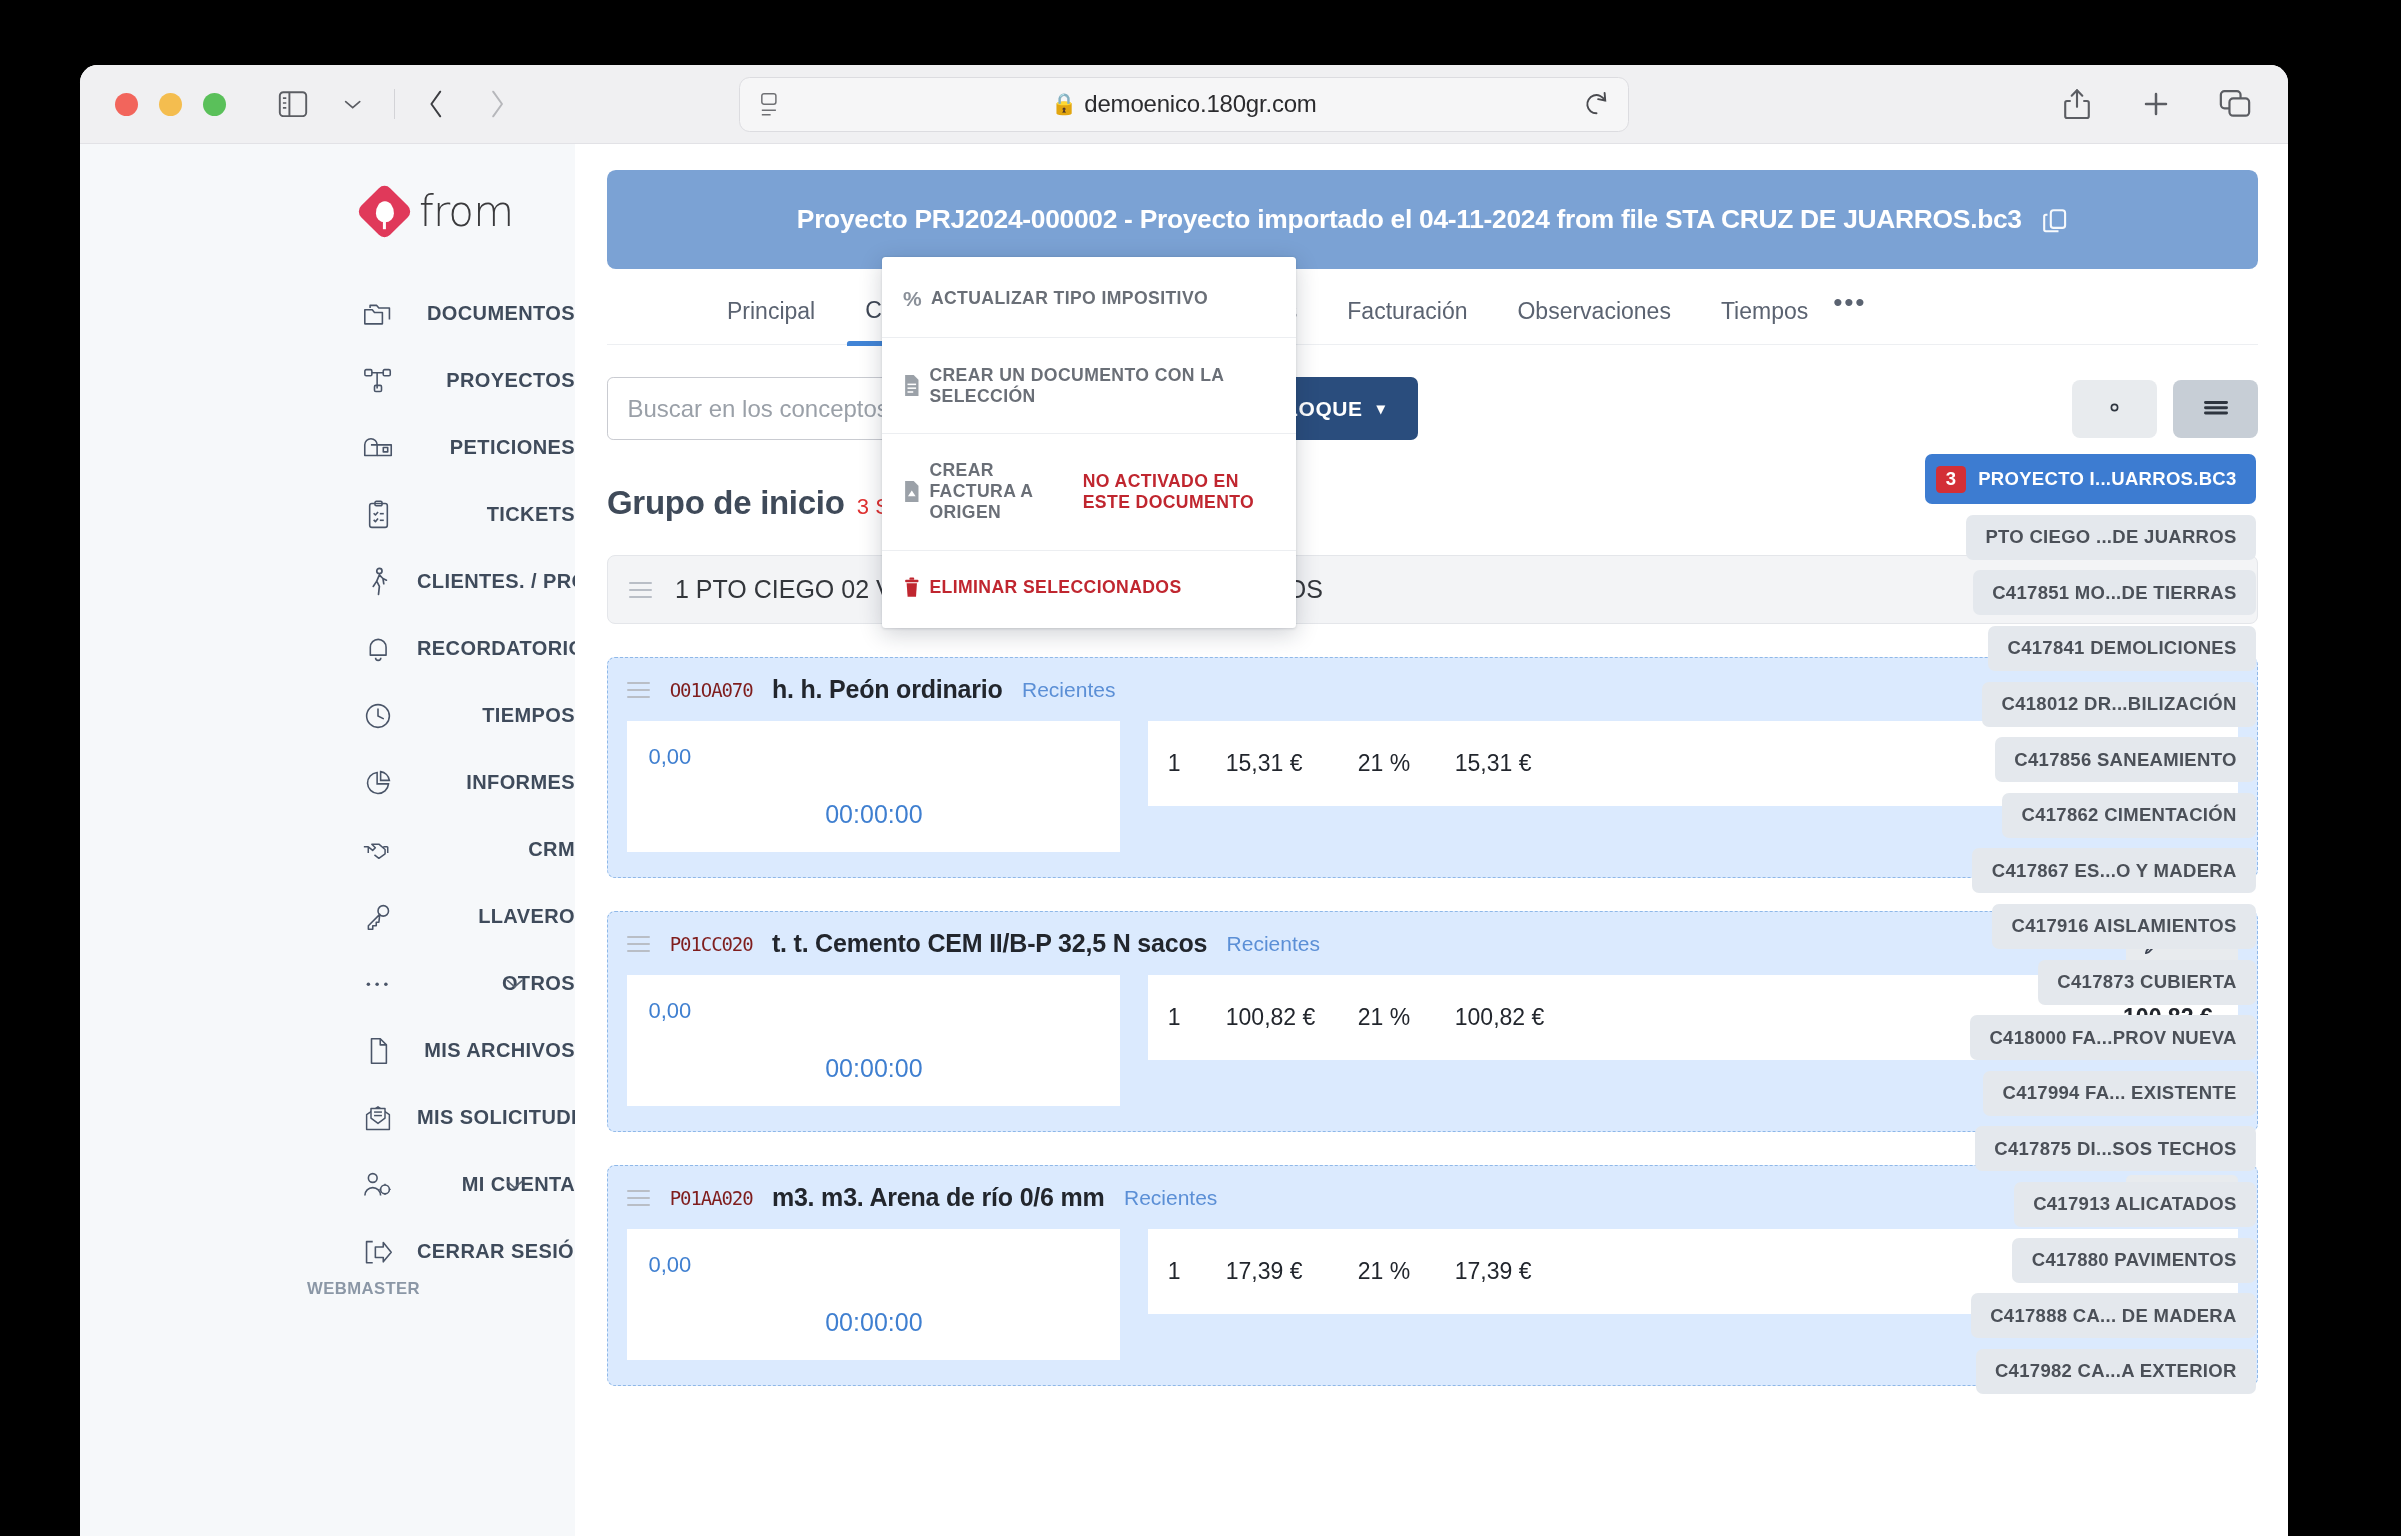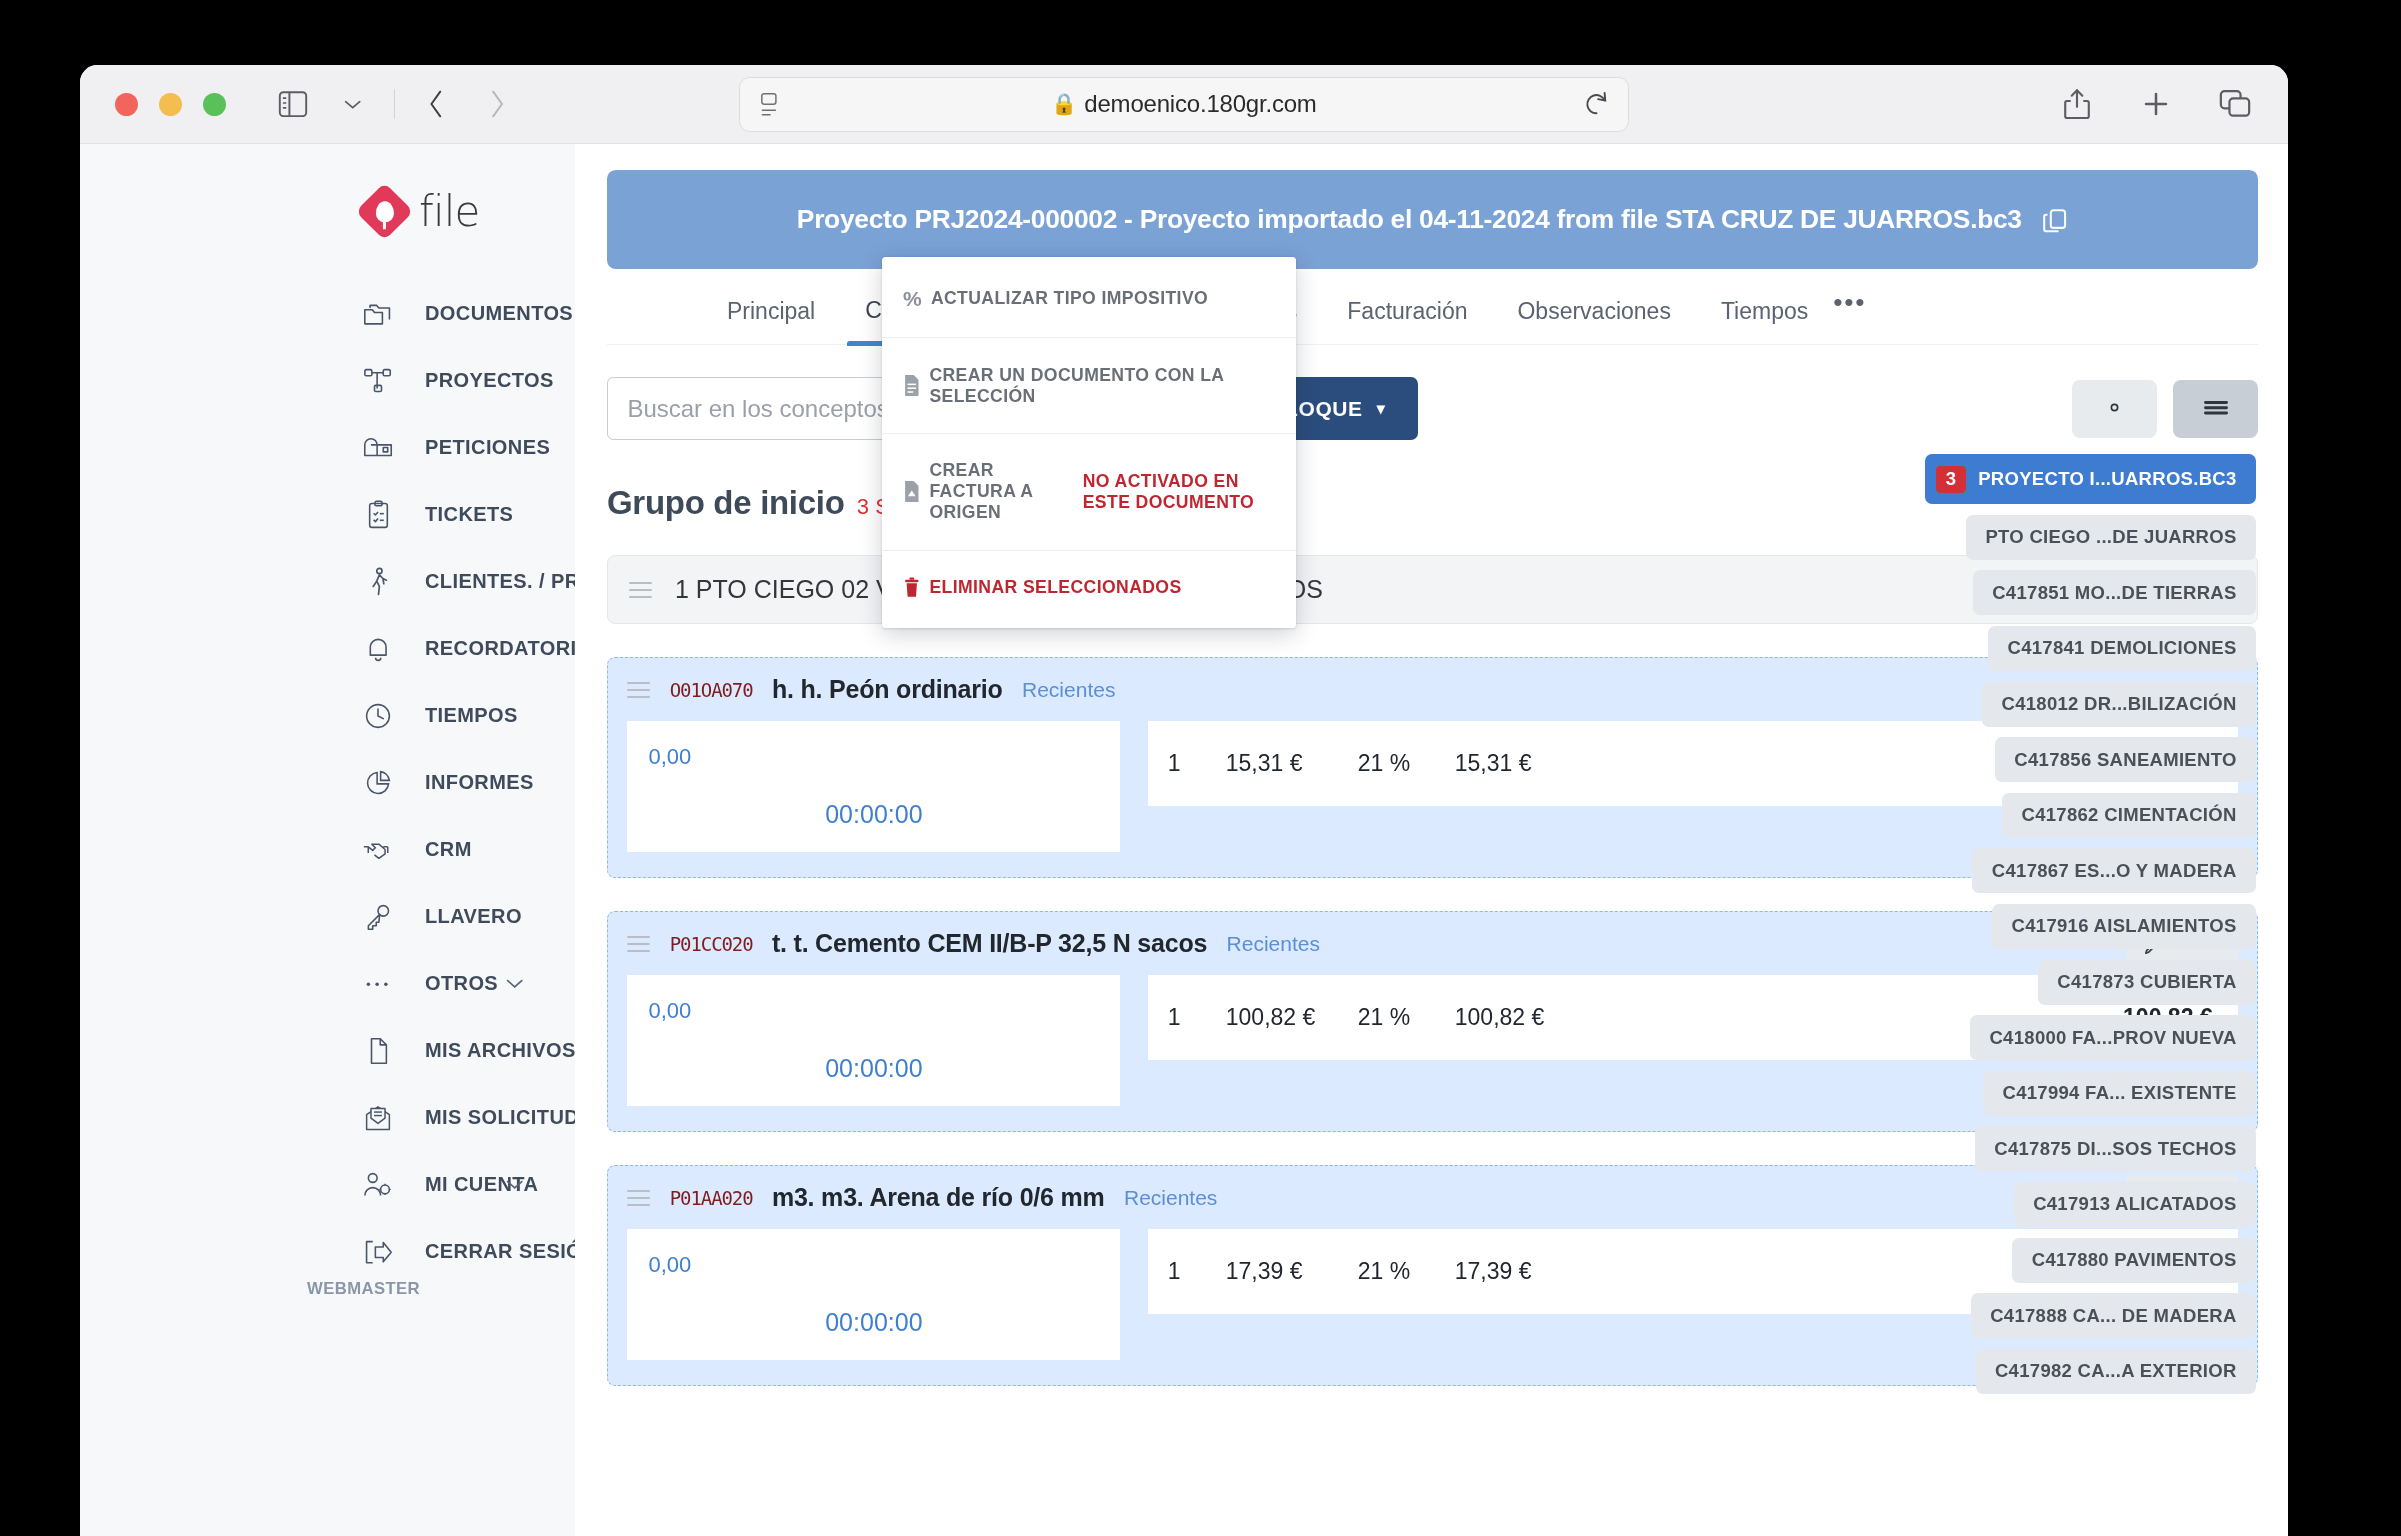--- a/index.html
+++ b/index.html
@@ -117,23 +117,24 @@
     font-size: 42px; color: #3a3a3c;
     font-family: "DejaVu Sans", sans-serif;
     font-weight: 300; letter-spacing: -0.9px;
   }
 
   .nav-list { margin-top: 26.4px; }
   .nav-item {
     display: flex; align-items: center;
     height: 67px;
     padding-left: 282px;
-    gap: 31px;
+    gap: 23px;
     cursor: pointer;
     position: relative;
+    justify-content: space-between;
   }
   .nav-item .nav-ico {
     width: 32px; height: 32px;
     display: flex; align-items: center; justify-content: center;
     color: #4a5568; flex-shrink: 0;
   }
   .nav-item .nav-label {
     font-size: 20px;
     font-weight: 700;
     color: #3f4b5b;
@@ -496,21 +497,21 @@
     </div>
   </div>
 
   <div id="page">
 
     <div id="sidebar">
       <div id="logo-row">
         <div id="logo-mark">
             <div class="balloon"></div>
           </div>
-        <div id="logo-text">file</div>
+        <div id="logo-text">from</div>
       </div>
 
       <div class="nav-list">
 
         <div class="nav-item">
           <span class="nav-ico">
             <svg width="30" height="26.4" viewBox="0 0 34 30" fill="none" stroke="currentColor" stroke-width="1.8" stroke-linejoin="round">
               <path d="M2 10 v16 h20 V13 H13 l-2.5-3 H2 z"></path>
               <path d="M8 8 V5 h7.5 L18 8 h12 v13"></path>
             </svg>

